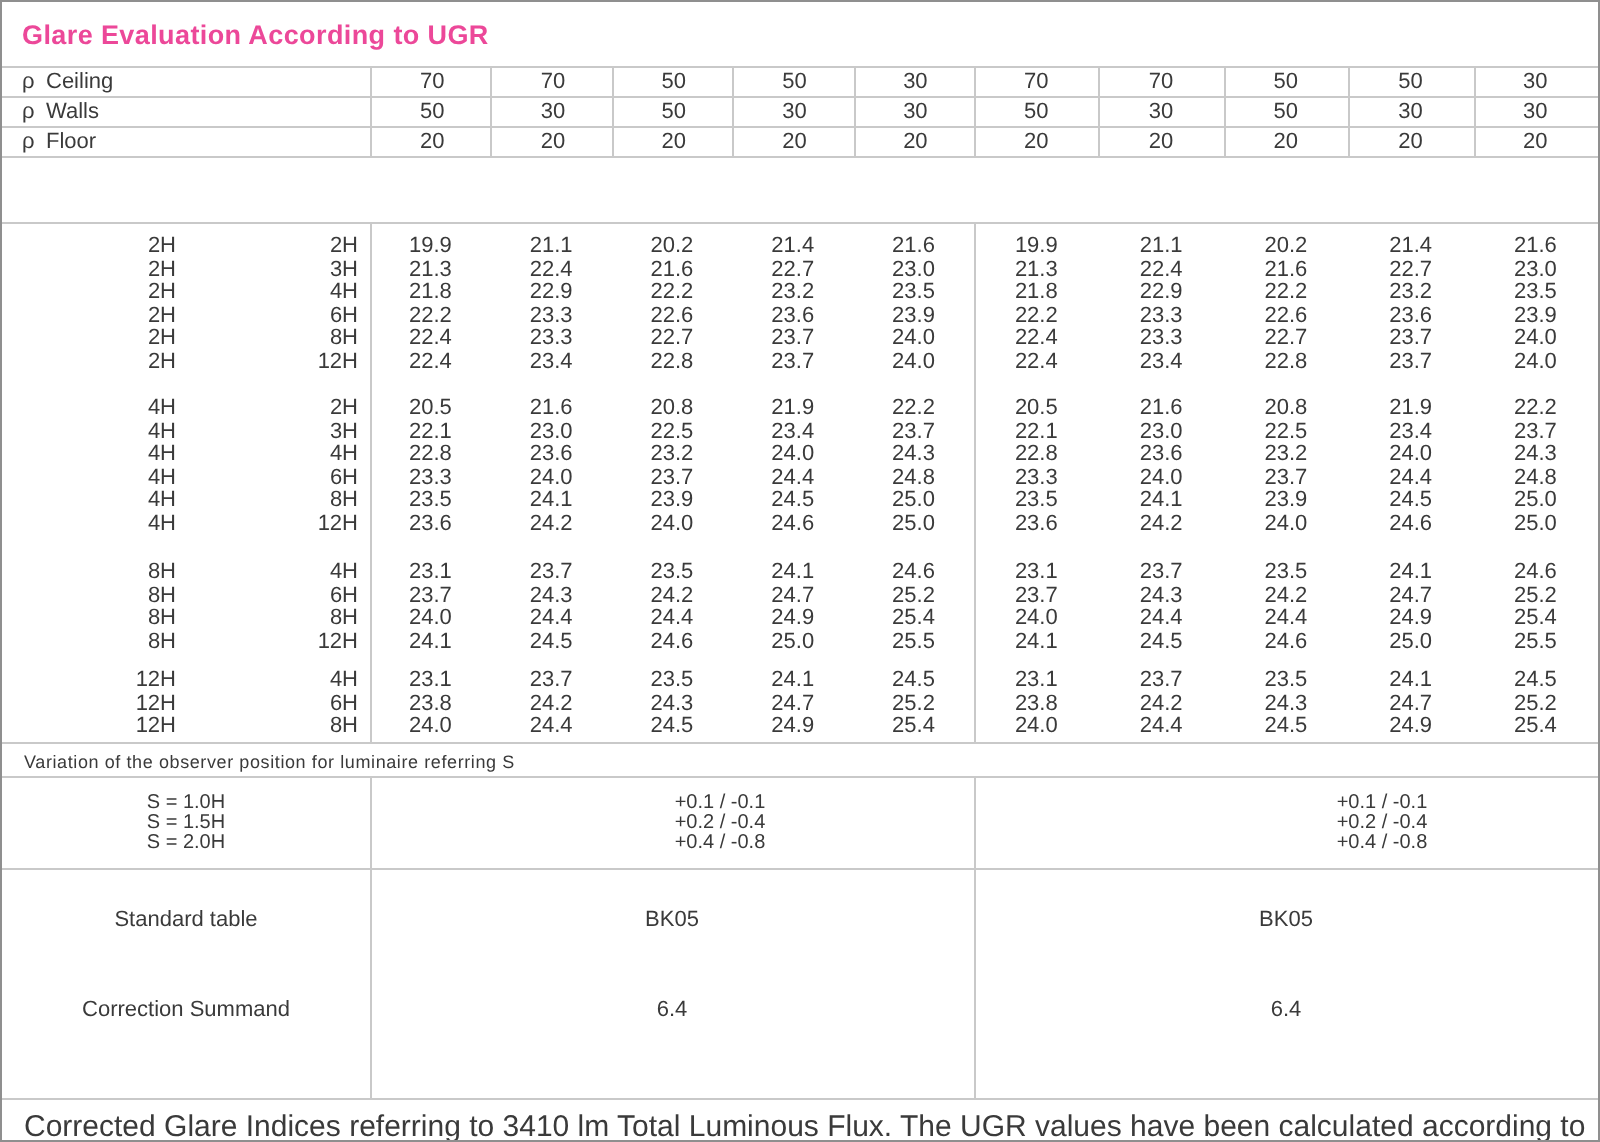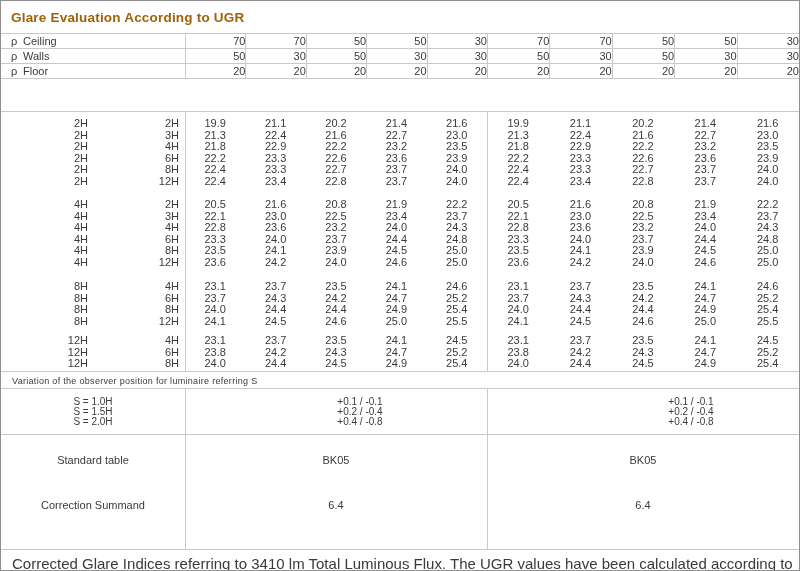--- a/index.html
+++ b/index.html
@@ -4,29 +4,29 @@
 <style>
   * { margin:0; padding:0; box-sizing:border-box; }
   html,body { background:#f2f2f2; }
   body { font-family:"Liberation Sans","DejaVu Sans",sans-serif; }
   .sheet {
     width:800px; height:571px; background:#ffffff;
     border:1px solid #8f8f8f; color:#3a3a3a; overflow:hidden;
   }
   
   .title-row { height:33px; border-bottom:1px solid #c9c9c9; padding:9px 0 0 10px; }
-  .title-row h1 { font-size:13.5px; font-weight:bold; color:#a16207; letter-spacing:.2px; }
+  .title-row h1 { font-size:13.5px; font-weight:bold; color:#ec4899; letter-spacing:.2px; }
   
   .refl-row {
     display:grid; grid-template-columns:184px repeat(5,60.4px) repeat(5,62.4px);
     height:15px; border-bottom:1px solid #c9c9c9; font-size:11px; line-height:13px;
   }
   .refl-label { padding-left:10px; display:flex; align-items:center; }
   .refl-label .rho { display:inline-block; width:12px; }
-  .refl-cell { text-align:right; border-left:1px solid #c9c9c9; padding-top:1px;padding-left:24px; }
+  .refl-cell { text-align:left; border-left:1px solid #c9c9c9; padding-top:1px;padding-left:24px; }
   
   .header-row { display:grid; grid-template-columns:184px 302px 312px;
     height:33px; border-bottom:1px solid #c9c9c9; font-size:11px; }
   .hdr-left { padding-top:2px; }
   .hdr-roomsize { text-align:center; line-height:13px; }
   .hdr-xy { display:grid; grid-template-columns:95px 89px; line-height:13px; }
   .hdr-x { text-align:right; padding-right:8px; }
   .hdr-y { text-align:right; padding-right:6px; }
   .hdr-mid { border-left:1px solid #c9c9c9; border-right:1px solid #c9c9c9;
     text-align:center; padding-top:3px; line-height:13px; }

